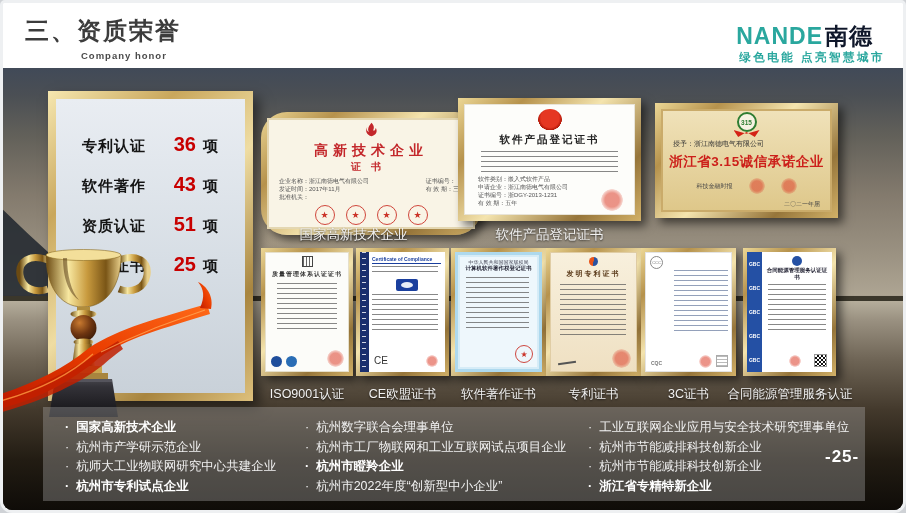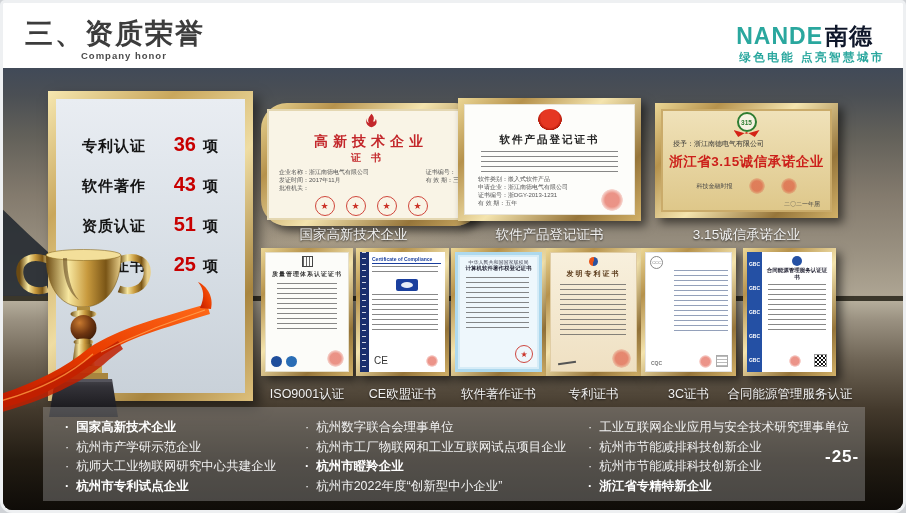--- a/index.html
+++ b/index.html
@@ -1,21 +1,21 @@
 <!DOCTYPE html>
 <html><head>
 <meta charset="utf-8">
 <style>
   html,body{margin:0;padding:0;background:#cfd2d6;}
   .slide{position:relative;width:906px;height:513px;background:#fff;overflow:hidden;
          font-family:"Liberation Sans","DejaVu Sans",sans-serif;
          border:3px solid #eef0f2;border-radius:5px 5px 12px 12px;box-sizing:border-box;}
   
   .header{position:absolute;top:0;left:0;right:0;height:65px;background:#fff;z-index:8;}
-  .title{position:absolute;left:22px;top:12px;font-size:28px;font-weight:bold;color:#3c3c3c;letter-spacing:2px;}
+  .title{position:absolute;left:22px;top:12px;font-size:24px;font-weight:bold;color:#3c3c3c;letter-spacing:2px;}
   .subtitle{position:absolute;left:78px;top:47px;font-size:9.5px;font-weight:bold;color:#4a4a4a;letter-spacing:1px;}
   .logo{position:absolute;right:30px;top:18px;font-size:23px;font-weight:bold;letter-spacing:1px;}
   .logo .en{color:#2aa79e;}
   .logo .cn{color:#0f172a;margin-left:2px;}
   .tagline{position:absolute;right:18px;top:47px;font-size:11.5px;font-weight:bold;color:#2aa79e;letter-spacing:2.5px;}
   
   .photo{position:absolute;top:65px;left:0;right:0;bottom:0;background:#222;}
   .sky{position:absolute;top:0;left:0;right:0;height:230px;
        background:linear-gradient(180deg,#414a58 0%,#4b4f54 12%,#63615a 30%,#837a6d 55%,#9a9181 80%,#afa694 100%);}
   .sun-glow{position:absolute;top:90px;left:120px;width:420px;height:160px;
@@ -199,21 +199,21 @@
     <path d="M54,135 L111,135 L117,173 L48,173 Z" fill="url(#ped)"></path>
     <rect x="54" y="135" width="57" height="3" fill="#55545c"></rect>
 
     <path d="M-6,152 C30,140 62,126 88,104 C118,84 158,74 206,60 L209,70 C164,84 124,94 98,114 C70,138 36,156 -6,166 Z" fill="url(#red)"></path>
     <path d="M-6,170 C40,158 78,140 102,121 C110,114 116,109 122,105 L117,97 C98,108 58,136 -6,159 Z" fill="#c01e00" opacity=".85"></path>
     <path d="M199,64 C204,53 203,45 197,38 C206,42 213,53 210,65 Z" fill="url(#red)"></path>
     <path d="M-4,158 C40,146 70,130 92,110" fill="none" stroke="#ff9b40" stroke-width="1.4" opacity=".8"></path>
     <path d="M100,108 C140,88 170,78 204,66" fill="none" stroke="#ffb060" stroke-width="1.1" opacity=".7"></path>
   </svg>
 
-  <div class="cert" style="left:258px;top:100px;width:220px;height:123px;border-radius:26px;">
+  <div class="cert" style="left:258px;top:109px;width:220px;height:123px;border-radius:26px;">
     <div class="cert-inner c-hitech">
       <svg width="15" height="15" viewBox="0 0 16 18">
         <path d="M8 1 C4 6 3 9 5 12 C2 11 2 8 3 6 C0 10 2 16 8 17 C13 16 16 12 13 7 C13 10 11 11 10 10 C12 6 10 3 8 1Z" fill="#c3272b"></path>
       </svg>
       <div class="t1">高新技术企业</div>
       <div class="t2">证书</div>
       <div class="fields">
         <div>
           <div class="micro">企业名称：浙江南德电气有限公司</div>
           <div class="micro">发证时间：2017年11月</div>
@@ -258,21 +258,20 @@
         <span class="micro" style="color:#444;">科技金融时报</span>
         <span class="seal-soft" style="width:16px;height:16px;display:inline-block;"></span>
         <span class="seal-soft" style="width:16px;height:16px;display:inline-block;"></span>
       </div>
       <div class="year">二〇二一年届</div>
     </div>
   </div>
 
   <div class="cap r1" style="left:258px;width:185px;">国家高新技术企业</div>
   <div class="cap r1" style="left:455px;width:183px;">软件产品登记证书</div>
-  <div class="cap r1" style="left:652px;width:183px;">3.15诚信承诺企业</div>
 
   <div class="cert small" style="left:258px;top:245px;width:92px;height:128px;">
     <div class="cert-inner c-iso">
       <div class="logo-sq"></div>
       <div class="rt" style="font-size:6px;color:#333;letter-spacing:1px;margin-top:3px;">质量管理体系认证证书</div>
       <div class="bars" style="width:72%;height:46px;margin:4px auto 0 auto;"></div>
       <div class="bt">
         <span class="dot-blue" style="background:#1f4e9c;"></span>
         <span class="dot-blue" style="background:#2a6db5;"></span>
       </div>

